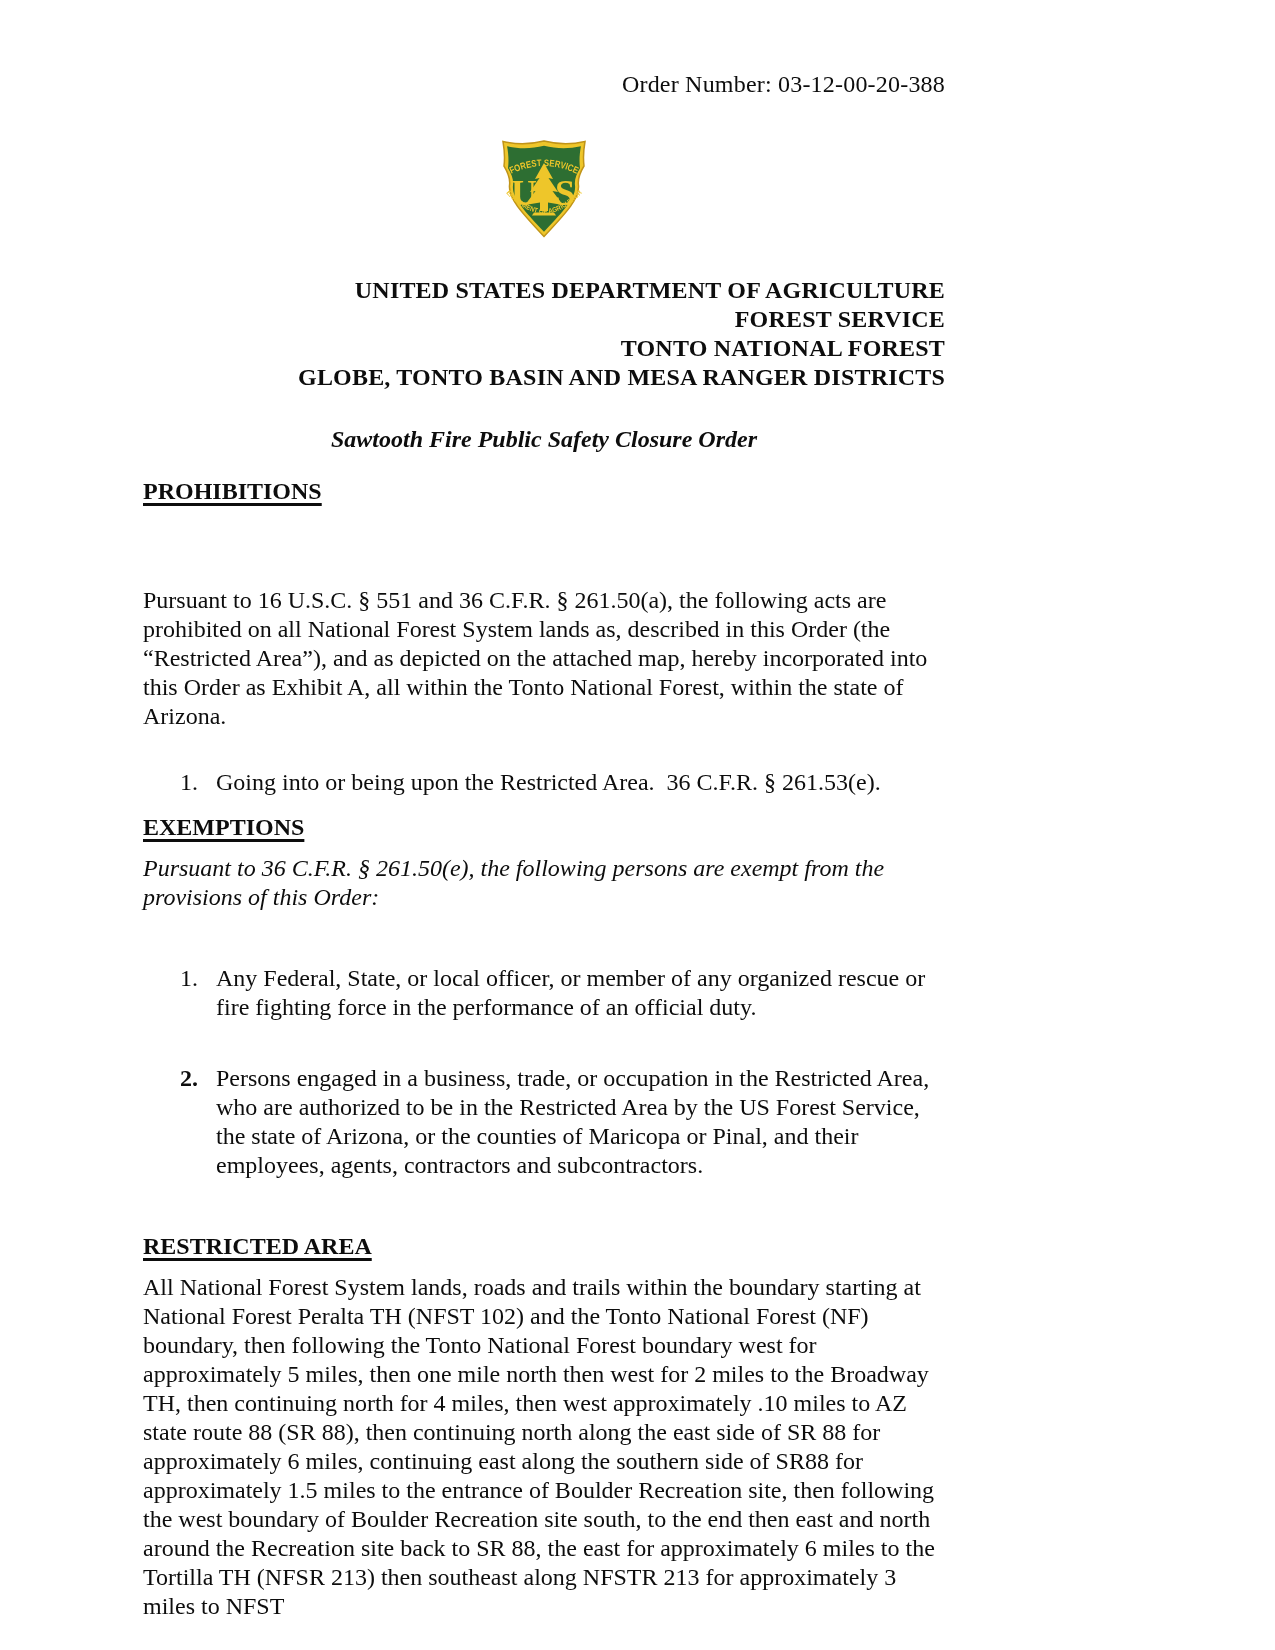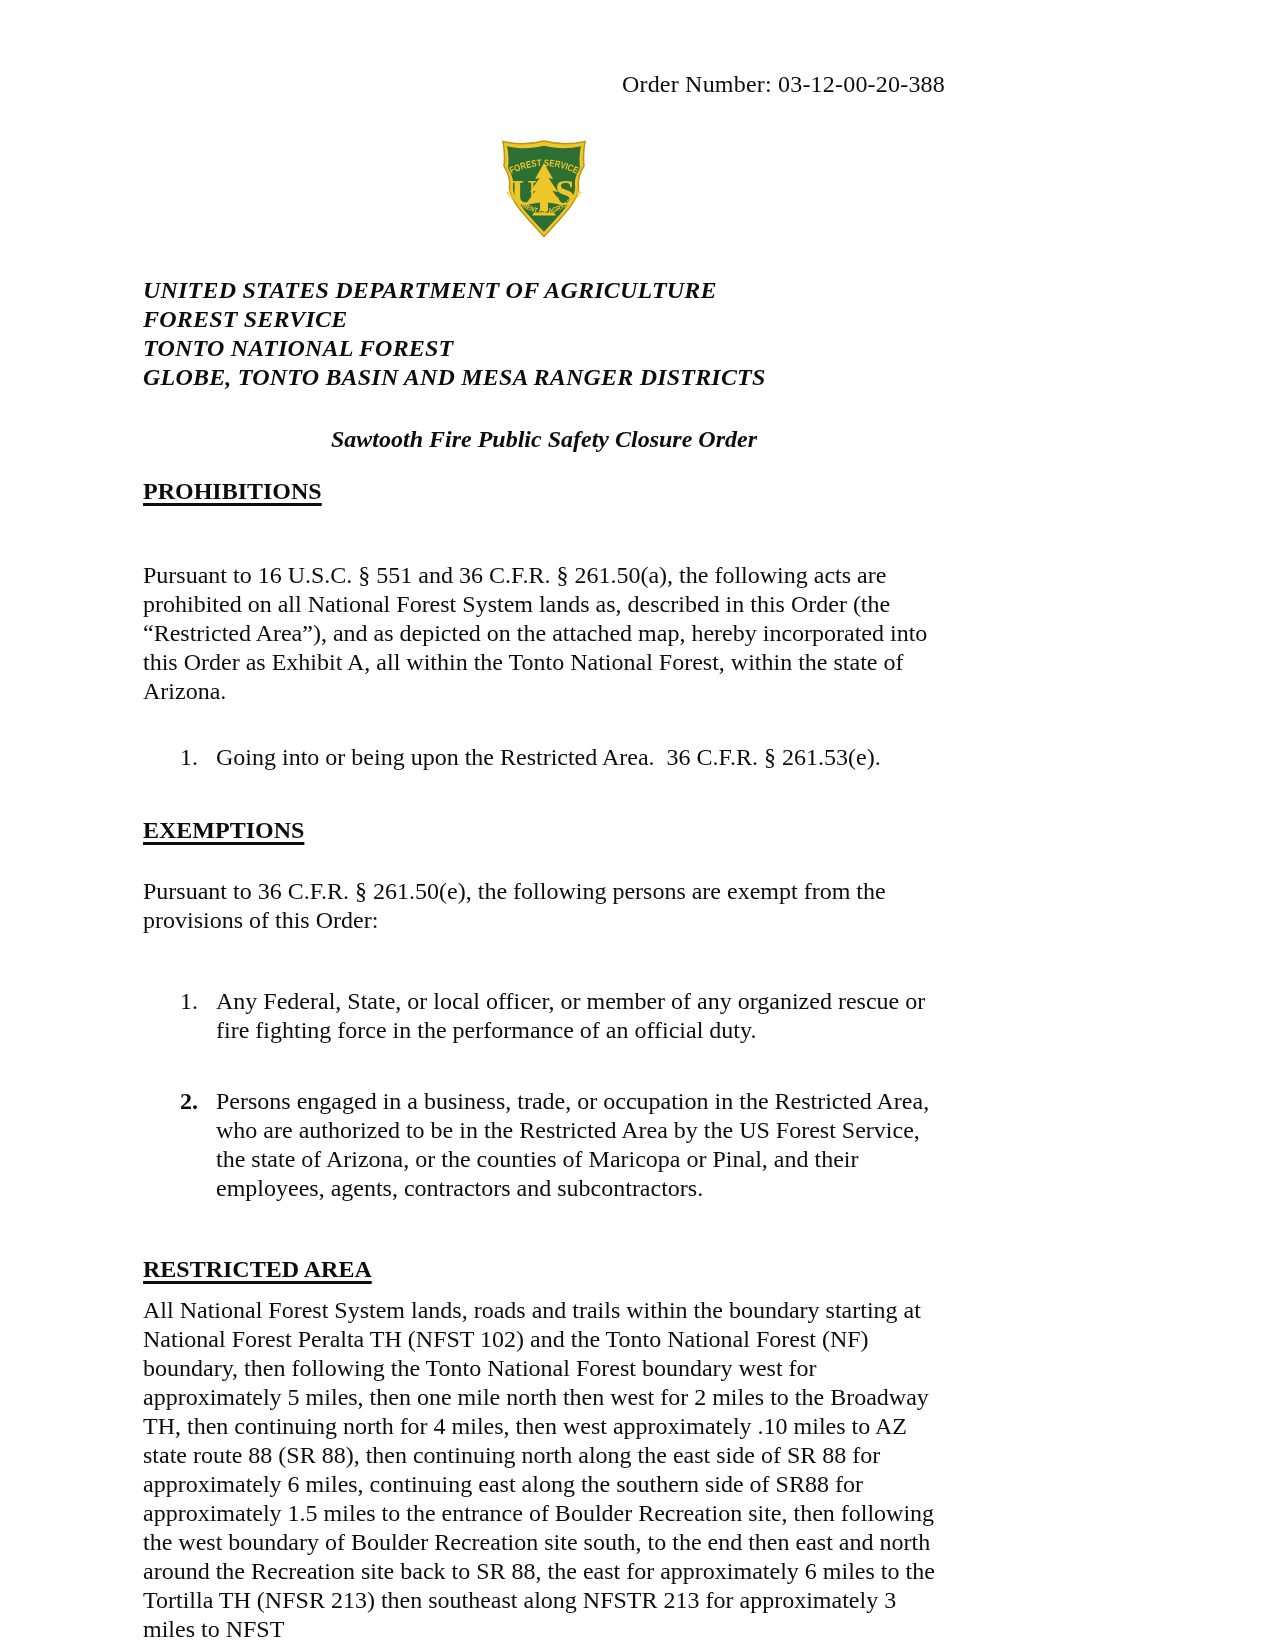--- a/index.html
+++ b/index.html
@@ -26,48 +26,47 @@
     letter-spacing: 0.2px;
   }
   .logo {
     display: block;
     margin: 40px auto 0 auto;
     width: 104px;
     height: 100px;
   }
   .agency-header {
     margin-top: 37px;
-    text-align: left;
+    text-align: right;
     font-weight: bold;
     letter-spacing: 0.2px;
-    font-style: italic;
   }
   .doc-subtitle {
     margin-top: 33px;
     text-align: center;
     font-weight: bold;
     font-style: italic;
   }
   .section-heading {
     margin-top: 23px;
     font-weight: bold;
   }
   .section-heading .u {
     text-decoration: underline;
     text-decoration-thickness: 2.5px;
     text-underline-offset: 4px;
   }
   .body-par {
     margin: 0;
     white-space: pre-wrap;
   }
-  .par-prohibit-intro { margin-top: 55px; }
-  .par-exempt-intro  { margin-top: 32px; }
+  .par-prohibit-intro { margin-top: 80px; }
+  .par-exempt-intro  { margin-top: 12px; font-style: italic; }
   .par-restricted    { margin-top: 12px; }
-  .heading-exemptions { margin-top: 44px; }
+  .heading-exemptions { margin-top: 16px; }
   .heading-restricted { margin-top: 52px; }
   .list-item {
     display: flex;
     align-items: flex-start;
     margin-left: 37px;
   }
   .li-prohibit-1 { margin-top: 37px; }
   .li-exempt-1   { margin-top: 52px; }
   .li-exempt-2   { margin-top: 42px; }
   .list-num {

